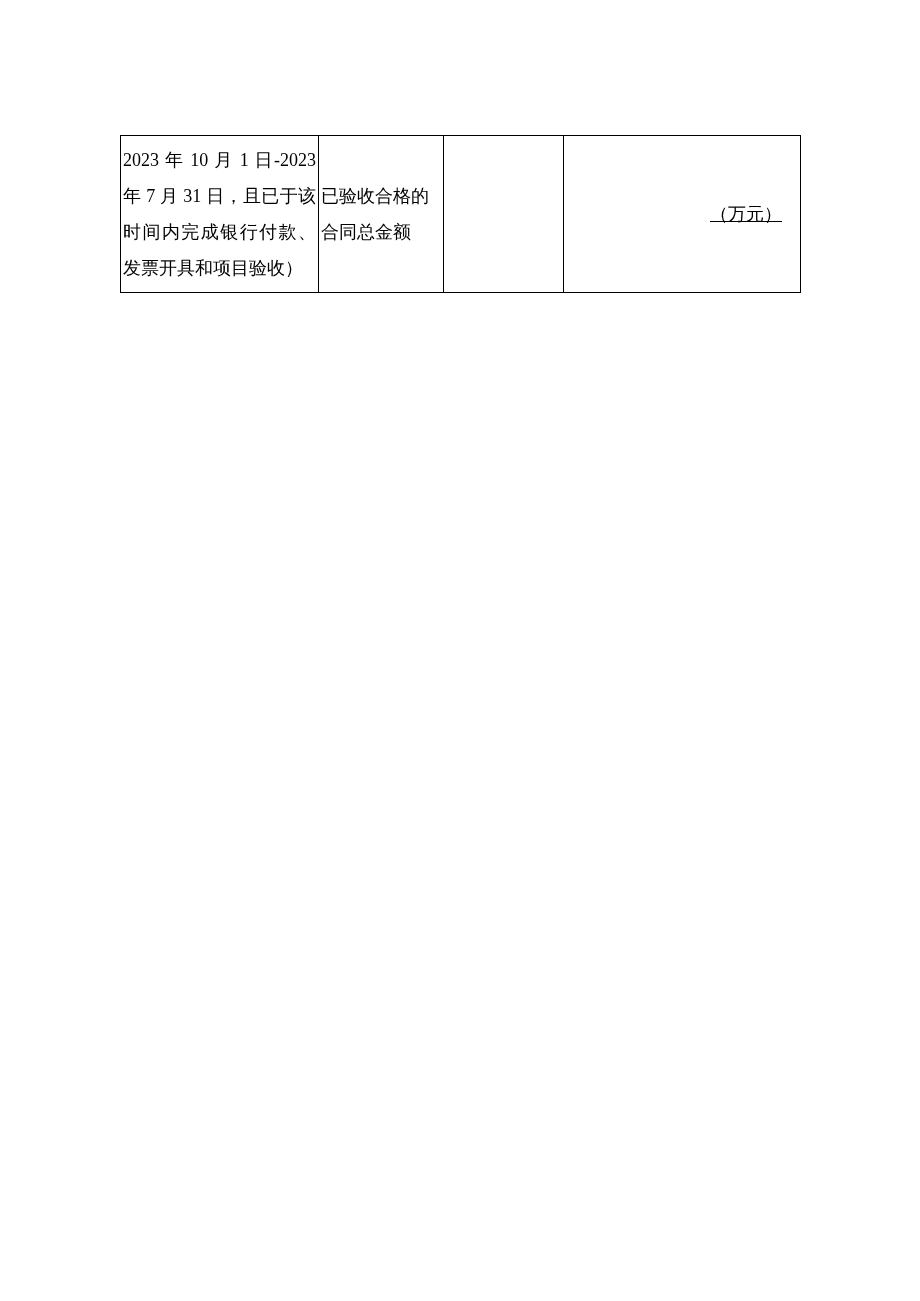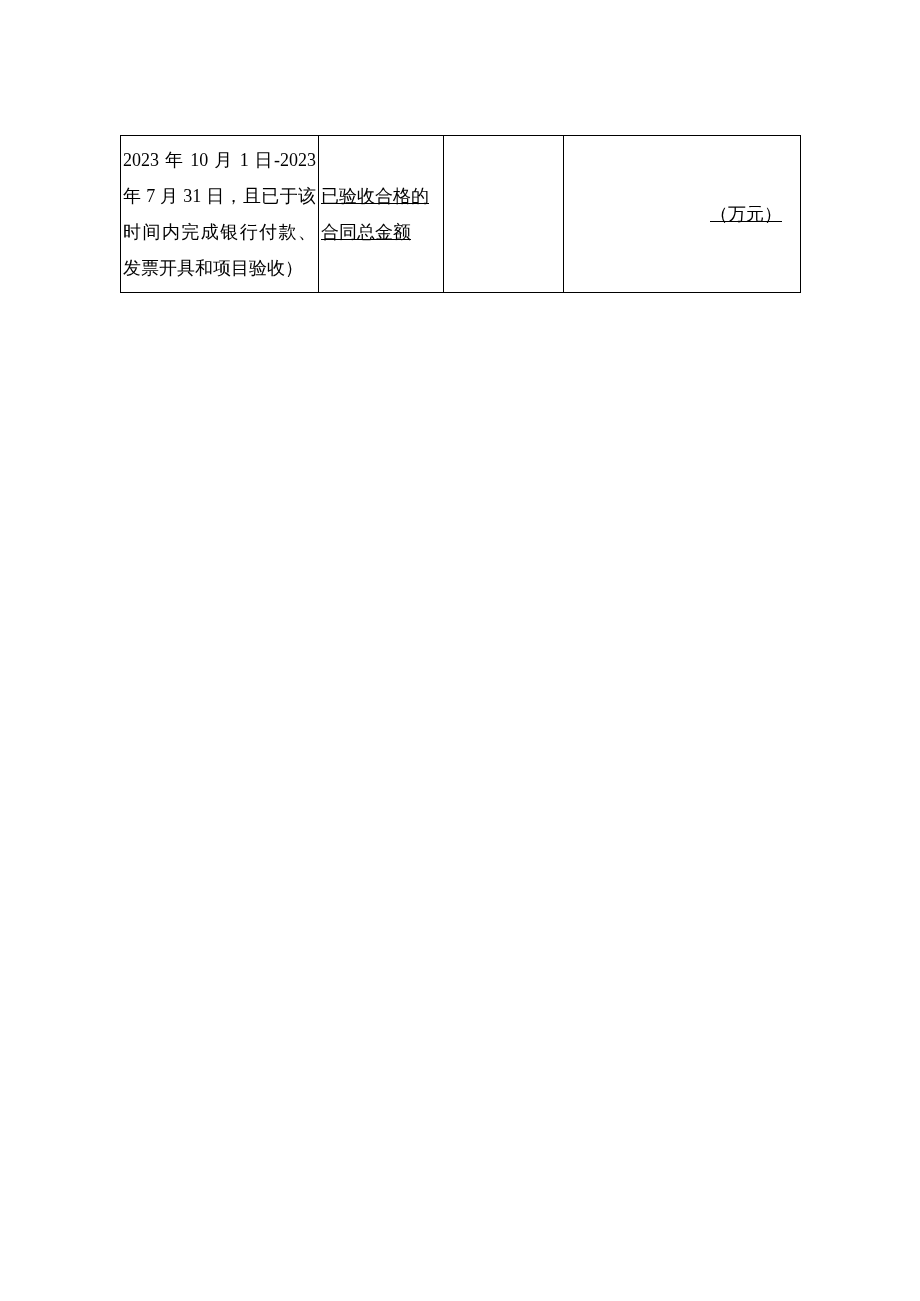--- a/index.html
+++ b/index.html
@@ -24,21 +24,21 @@
     table-layout: fixed;
   }
   td {
     border: 1px solid #000;
     vertical-align: middle;
     font-size: 18px;
     line-height: 2.0;
     padding: 6px 2px;
   }
   td:nth-child(1) { width: 198px; }
-  td:nth-child(2) { width: 125px; text-decoration: underline; }
+  td:nth-child(2) { width: 125px; }
   td:nth-child(3) { width: 120px; }
   td:nth-child(4) { width: 237px; text-align: right; padding-right: 18px; text-decoration: underline; }
   .col1-text {
     text-align: justify;
     word-break: break-all;
   }
 </style>
 </head>
 <body>
 

